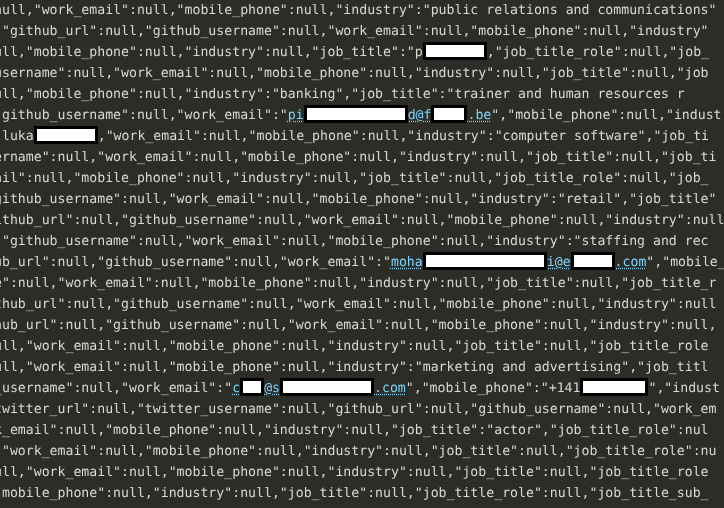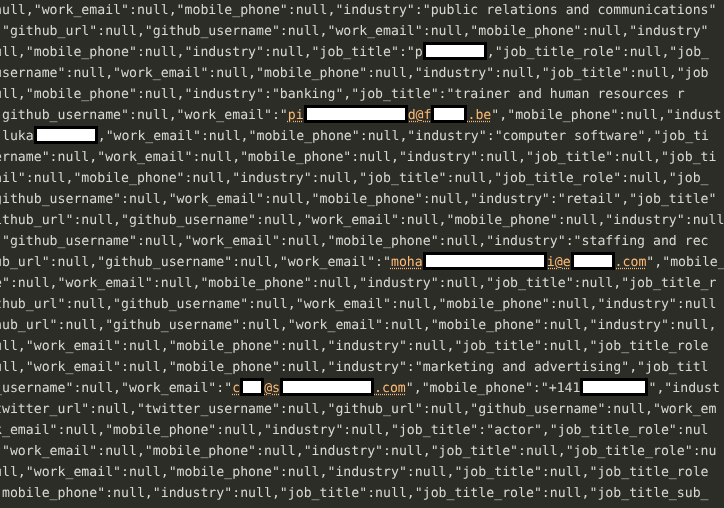--- a/index.html
+++ b/index.html
@@ -29,21 +29,21 @@
     font-size: 13.2px;
     line-height: 21px;
     height: 21px;
     color: #d9d9d2;
     letter-spacing: 0px;
     text-rendering: geometricPrecision;
   }
   .seg { white-space: pre; }
   .plain { color: #d9d9d2; }
   .link {
-    color: #fdba74;
+    color: #7dd3fc;
     text-decoration: underline;
     text-decoration-style: dotted;
     text-underline-offset: 2px;
   }
   
   .redact {
     display: inline-block;
     vertical-align: middle;
     position: relative;
     top: -1px;

